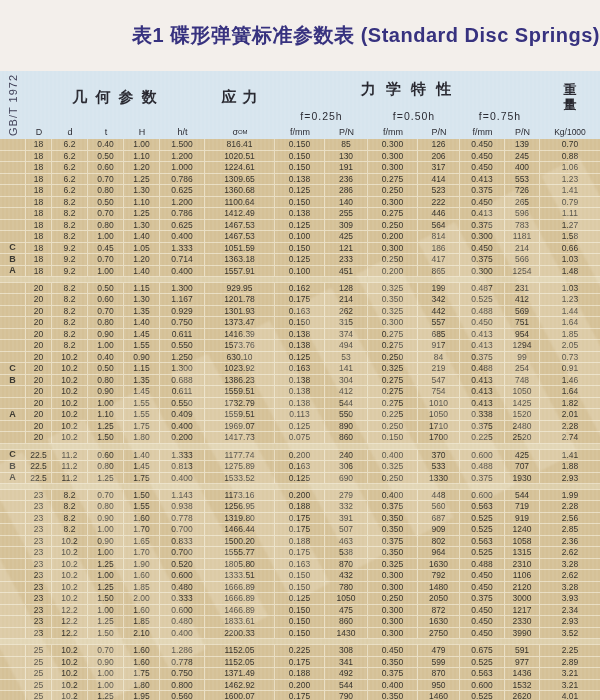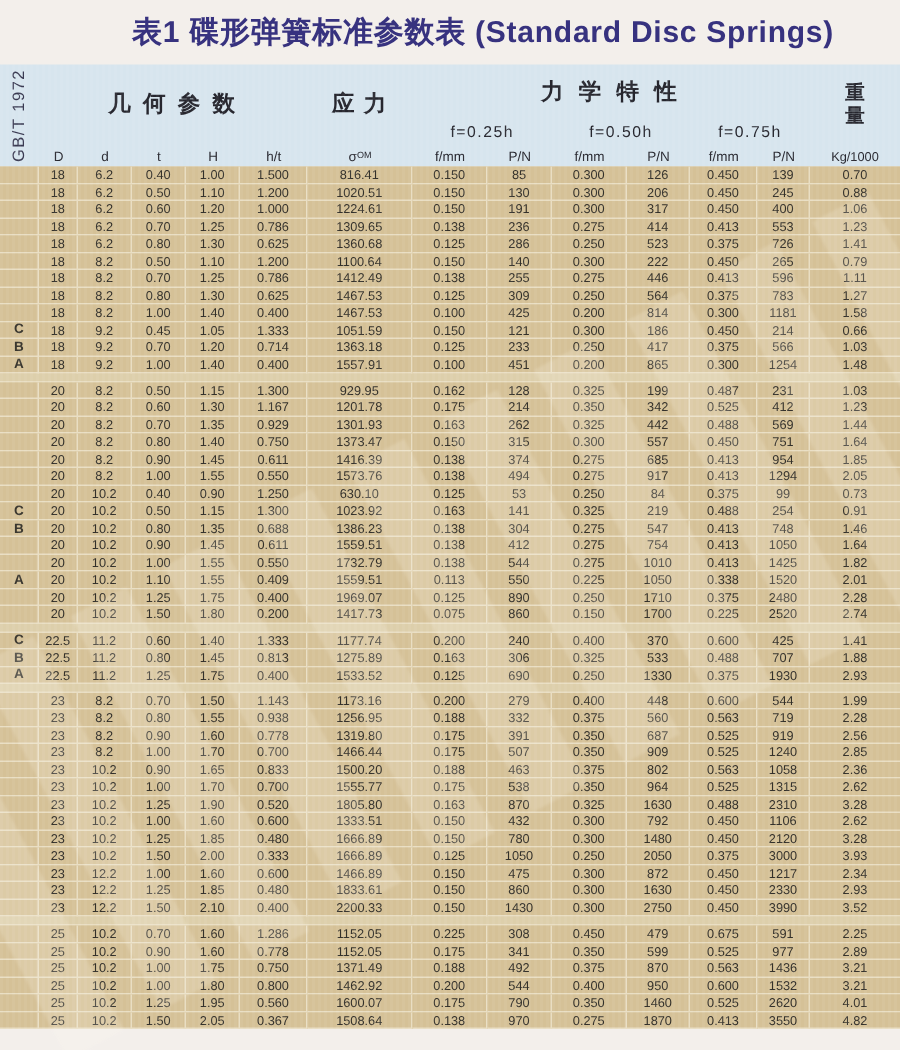--- a/index.html
+++ b/index.html
@@ -10,21 +10,21 @@
     --cell-bg:#d5c197;
     --grid:#e9dec3;
     --gap-bg:#ddcfab;
     --cell-text:#33302a;
     --cols:26px 26px 36px 36px 36px 45px 70px 50px 43px 50px 42px 45px 35px 60px;
   }
   *{margin:0;padding:0;box-sizing:border-box;}
   html,body{width:600px;height:700px;overflow:hidden;}
   body{background:var(--page-bg);font-family:"Liberation Sans",sans-serif;position:relative;}
 
-  .title-bar{height:43px;display:flex;align-items:center;justify-content:center;margin-left:44px;}
+  .title-bar{height:71px;display:flex;align-items:center;justify-content:flex-end;margin-left:44px;}
   .page-title{font-size:20px;font-weight:bold;color:var(--title-color);letter-spacing:0.5px;white-space:nowrap;}
 
   .table-wrap{position:relative;width:600px;height:643px;}
 
   
   .thead{display:grid;grid-template-columns:var(--cols);grid-template-rows:36px 17px 15px;
          background:var(--hdr-bg);color:var(--hdr-text);height:68px;}
   .thead div{display:flex;align-items:center;justify-content:center;}
   .std-cell{grid-column:1;grid-row:1/4;}
   .std-text{writing-mode:vertical-rl;transform:rotate(180deg);font-size:11px;color:#3a3a52;letter-spacing:1px;}

